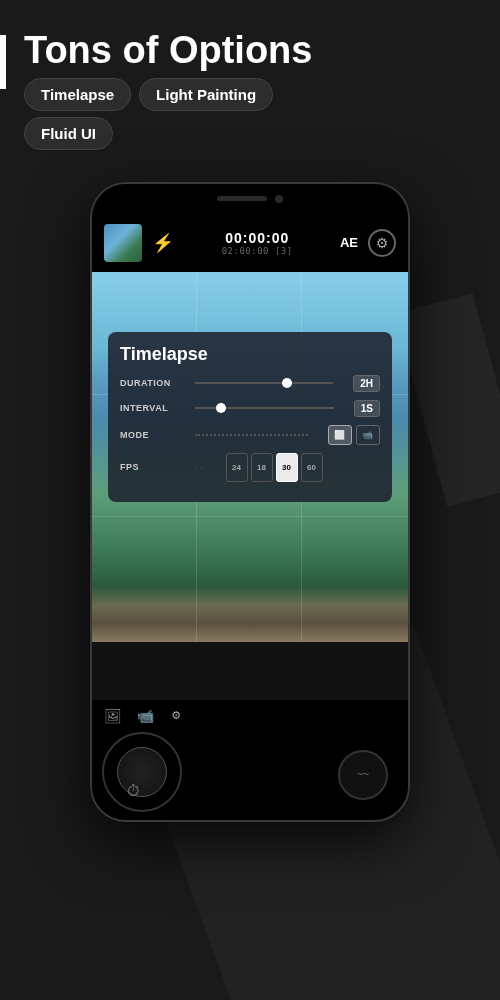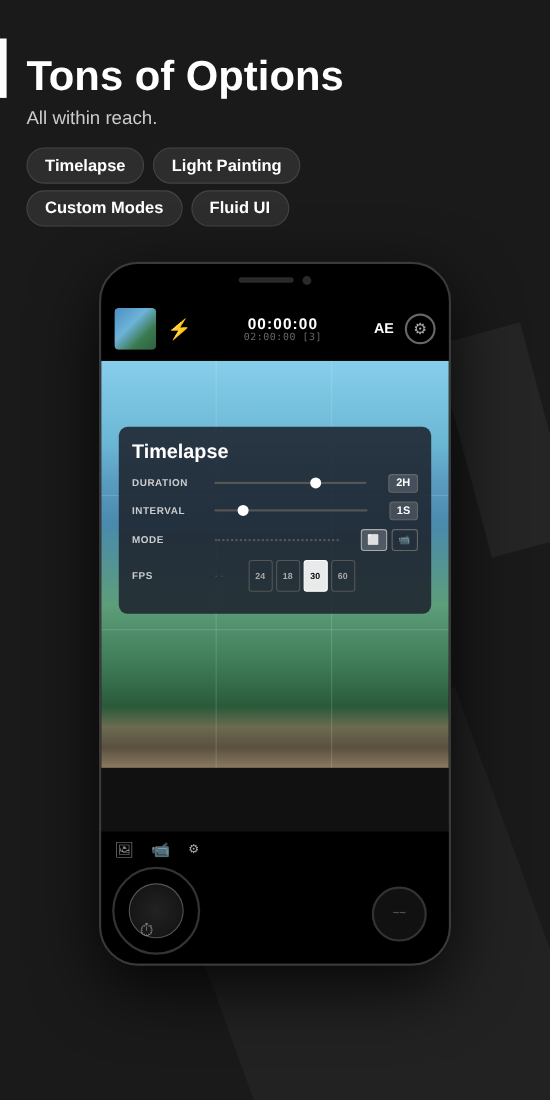--- a/index.html
+++ b/index.html
@@ -34,21 +34,20 @@
       width: 80px; height: 200px;
       background: #252525;
       transform: rotate(-15deg);
     }
 
     
     .header {
       position: relative;
       z-index: 10;
       padding: 30px 24px 16px 24px;
-      margin-top: 20px;
     }
 
     .left-accent {
       position: absolute;
       left: 0;
       top: 35px;
       width: 6px;
       height: 54px;
       background: white;
     }
@@ -401,27 +400,25 @@
 
 <div class="bg-shapes">
   <div class="bg-shape1"></div>
   <div class="bg-shape2"></div>
 </div>
 
 <div class="left-accent"></div>
 
 <div class="header">
   <div class="header-title">Tons of Options</div>
-  <div class="header-subtitle">All within reach.</div>
   <div class="tags-row">
     <span class="tag-pill">Timelapse</span>
     <span class="tag-pill">Light Painting</span>
   </div>
   <div class="tags-row">
-    <span class="tag-pill">Custom Modes</span>
     <span class="tag-pill">Fluid UI</span>
   </div>
 </div>
 
 <div class="phone-container">
   <div class="phone-mockup">
 
     <div class="phone-top-bar">
       <div class="phone-speaker"></div>
       <div class="phone-camera-dot"></div>

